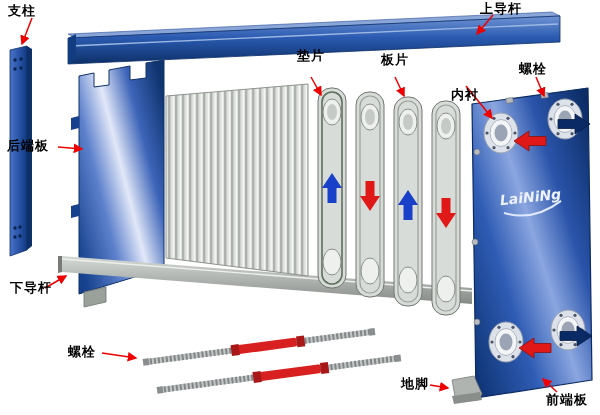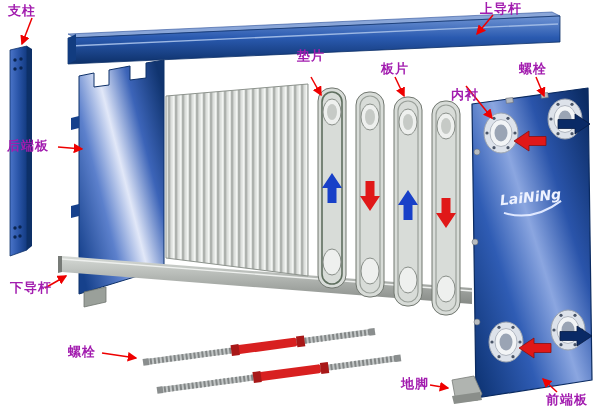--- a/index.html
+++ b/index.html
@@ -6,21 +6,21 @@
   #stage{
     position:relative;
     width:600px;height:415px;
     background:#ffffff;
     overflow:hidden;
     font-family:"DejaVu Sans",sans-serif;
   }
   #diagram{position:absolute;left:0;top:0;}
   .lbl{
     position:absolute;
-    color:#a21caf;
+    color:#000000;
     font:bold 13px/1.1 "DejaVu Sans",sans-serif;
     letter-spacing:1px;
     white-space:nowrap;
     user-select:none;
   }
 </style>
 </head>
 <body>
 
 <div id="stage">
@@ -251,21 +251,21 @@
       <line x1="45" y1="288" x2="66" y2="276" marker-end="url(#arrHead)"></line>
       <line x1="102" y1="353" x2="136" y2="358" marker-end="url(#arrHead)"></line>
       <line x1="430" y1="385" x2="448" y2="388" marker-end="url(#arrHead)"></line>
       <line x1="557" y1="392" x2="543" y2="379" marker-end="url(#arrHead)"></line>
     </g>
   </svg>
 
   <div class="lbl" style="left:8px;top:4px">支柱</div>
   <div class="lbl" style="left:480px;top:2px">上导杆</div>
   <div class="lbl" style="left:297px;top:49px">垫片</div>
-  <div class="lbl" style="left:381px;top:62px">板片</div>
+  <div class="lbl" style="left:381px;top:53px">板片</div>
   <div class="lbl" style="left:451px;top:88px">内衬</div>
   <div class="lbl" style="left:519px;top:62px">螺栓</div>
   <div class="lbl" style="left:7px;top:139px">后端板</div>
   <div class="lbl" style="left:10px;top:281px">下导杆</div>
   <div class="lbl" style="left:68px;top:345px">螺栓</div>
   <div class="lbl" style="left:401px;top:377px">地脚</div>
   <div class="lbl" style="left:546px;top:393px">前端板</div>
 
 </div>
 

